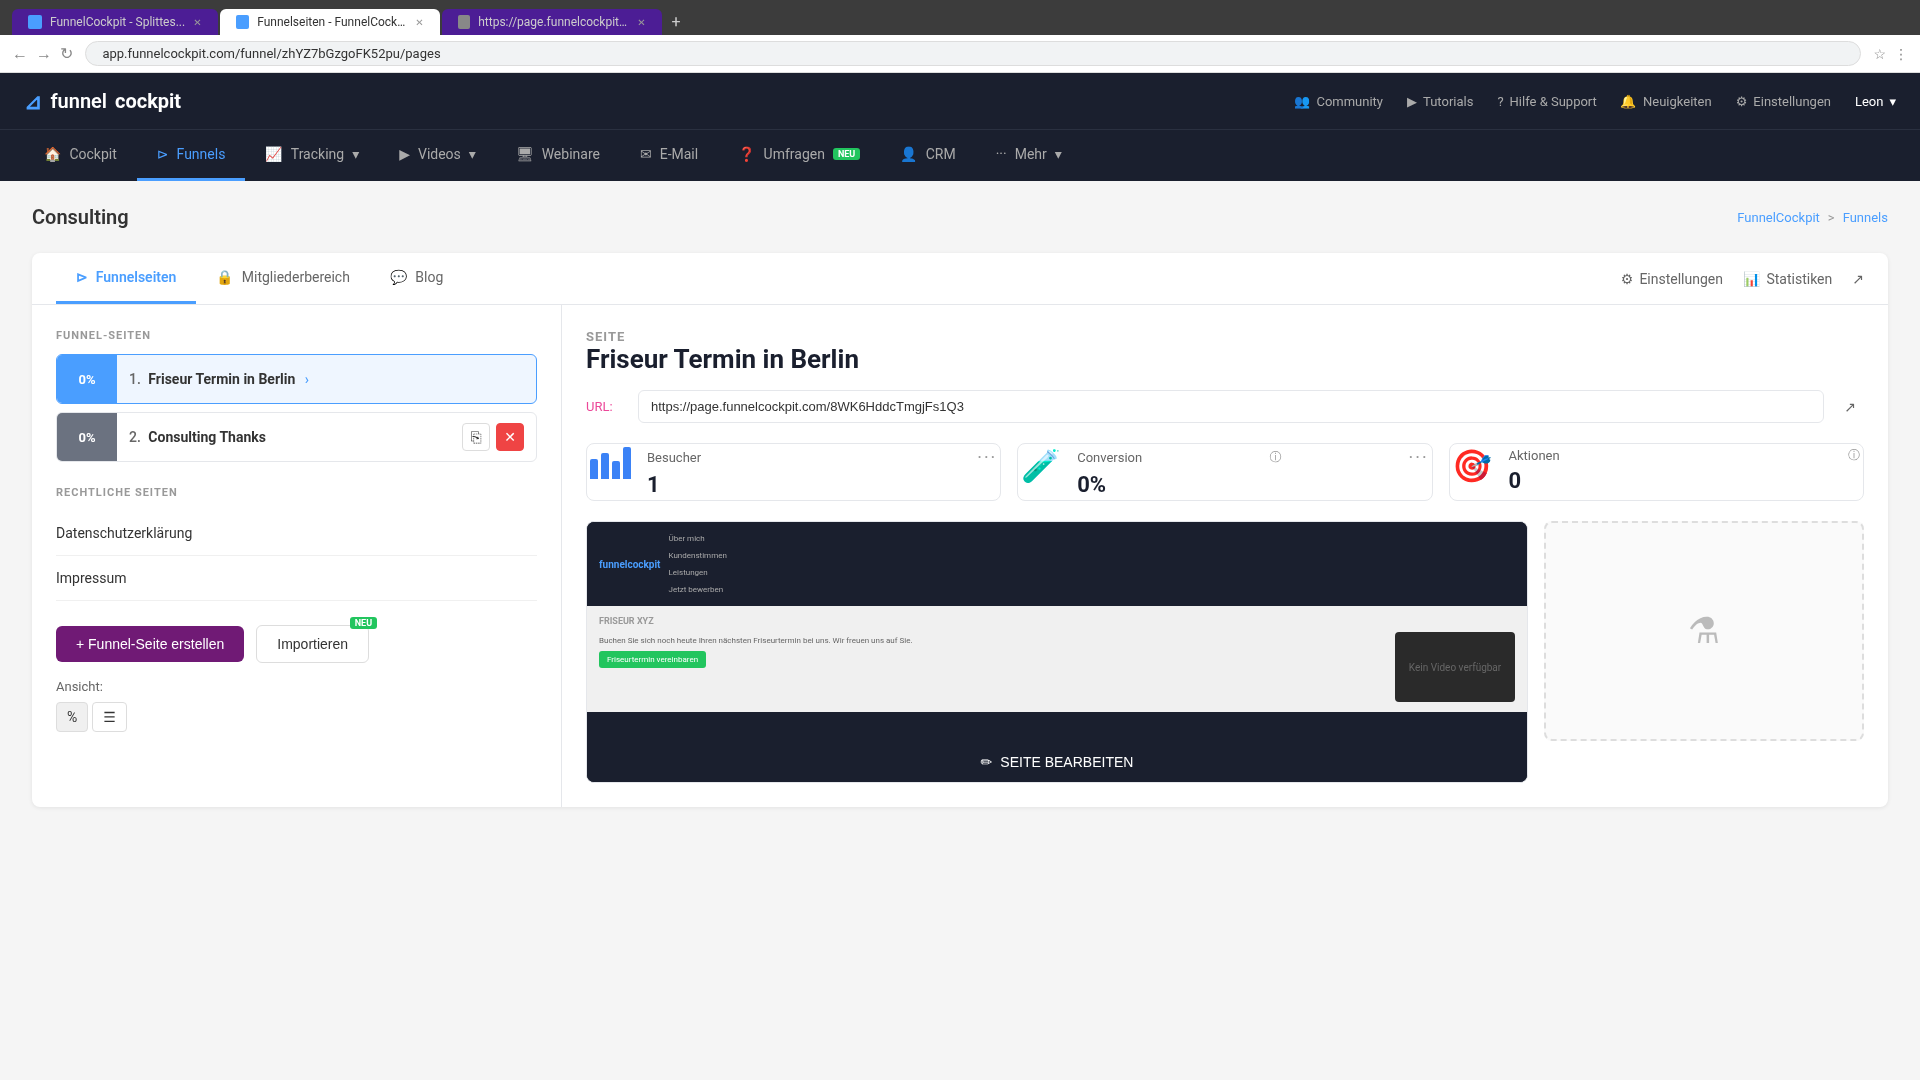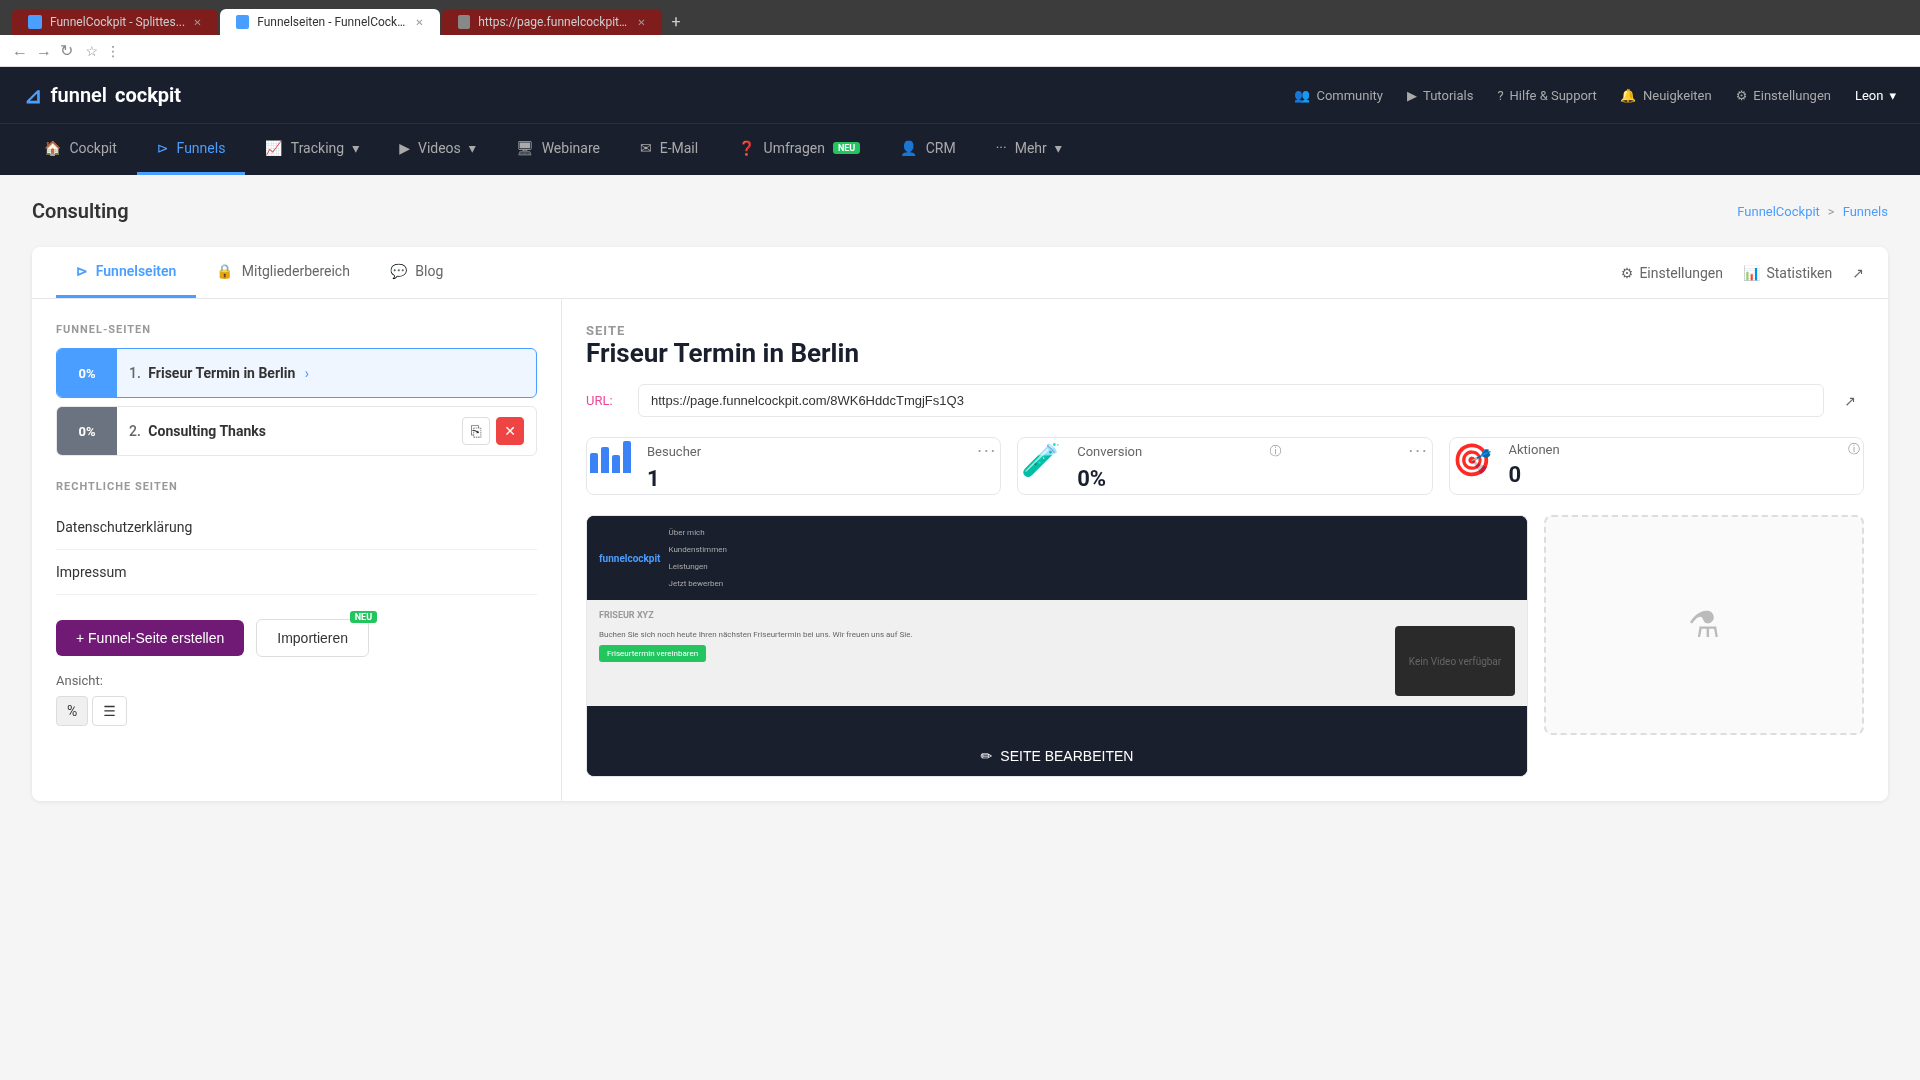--- a/index.html
+++ b/index.html
@@ -1,21 +1,21 @@
 <!DOCTYPE html>
 <html><head>
   <meta charset="utf-8">
   <style>
     * { box-sizing: border-box; margin: 0; padding: 0; }
     body { font-family: -apple-system, BlinkMacSystemFont, 'Segoe UI', Roboto, sans-serif; background: #f5f5f5; color: #333; font-size: 14px; }
 
     
     .browser-chrome { background: #3c3c3c; padding: 8px 12px 0; }
     .tab-bar { display: flex; align-items: flex-end; gap: 2px; }
-    .tab { background: #7f1d1d; color: #ccc; padding: 6px 16px; border-radius: 6px 6px 0 0; font-size: 12px; display: flex; align-items: center; gap: 8px; max-width: 220px; cursor: pointer; }
+    .tab { background: #4c1d95; color: #ccc; padding: 6px 16px; border-radius: 6px 6px 0 0; font-size: 12px; display: flex; align-items: center; gap: 8px; max-width: 220px; cursor: pointer; }
     .tab.active { background: #fff; color: #333; }
     .tab .close-x { font-size: 10px; color: #999; cursor: pointer; }
     .tab .favicon { width: 14px; height: 14px; background: #888; border-radius: 2px; }
     .tab-add { color: #ccc; padding: 4px 8px; cursor: pointer; font-size: 16px; }
 
     
     .address-bar { background: #fff; display: flex; align-items: center; padding: 6px 12px; gap: 12px; border-bottom: 1px solid #ddd; }
     .nav-btns { display: flex; gap: 8px; color: #666; }
     .nav-btn { cursor: pointer; font-size: 16px; color: #888; }
     .url-bar { flex: 1; background: #f1f3f4; border: 1px solid #ddd; border-radius: 20px; padding: 4px 16px; font-size: 13px; color: #333; }
@@ -150,20 +150,21 @@
     <span class="tab-add">+</span>
   </div>
 </div>
 
 <div class="address-bar">
   <div class="nav-btns">
     <span class="nav-btn">←</span>
     <span class="nav-btn">→</span>
     <span class="nav-btn">↻</span>
   </div>
+  <div class="url-bar">app.funnelcockpit.com/funnel/zhYZ7bGzgoFK52pu/pages</div>
   <div class="browser-icons">
     <span>☆</span>
     <span>⋮</span>
   </div>
 </div>
 
 <div class="app-header">
   <div class="logo">
     <span class="logo-icon">⊿</span>
     <span>funnel</span>

